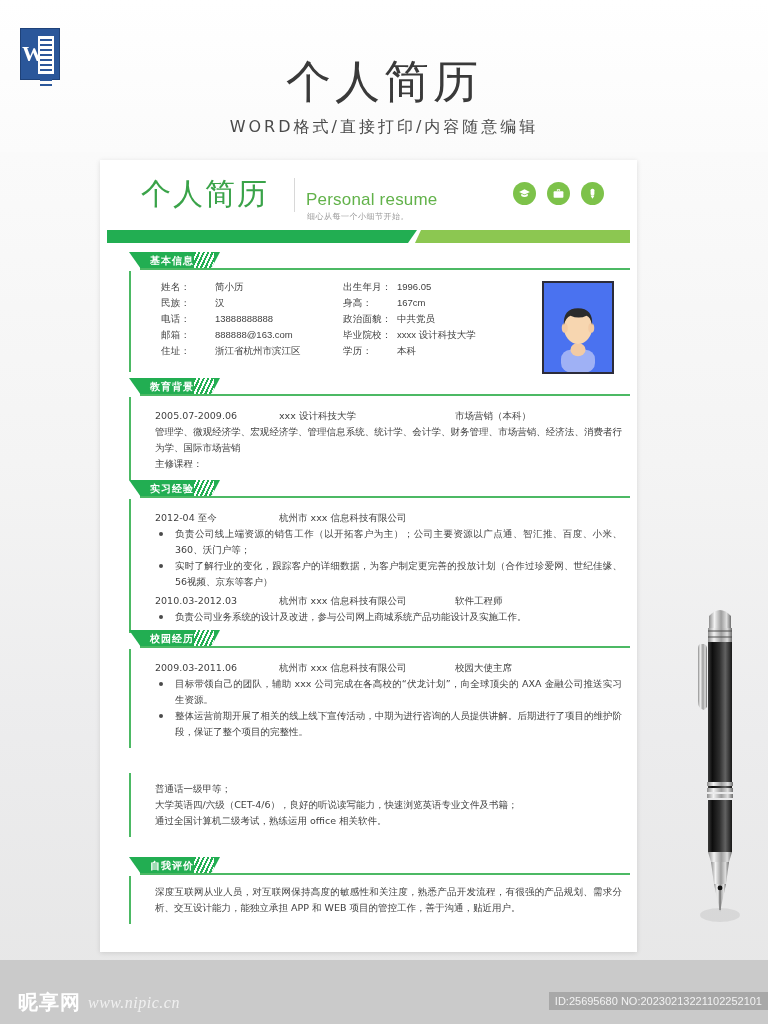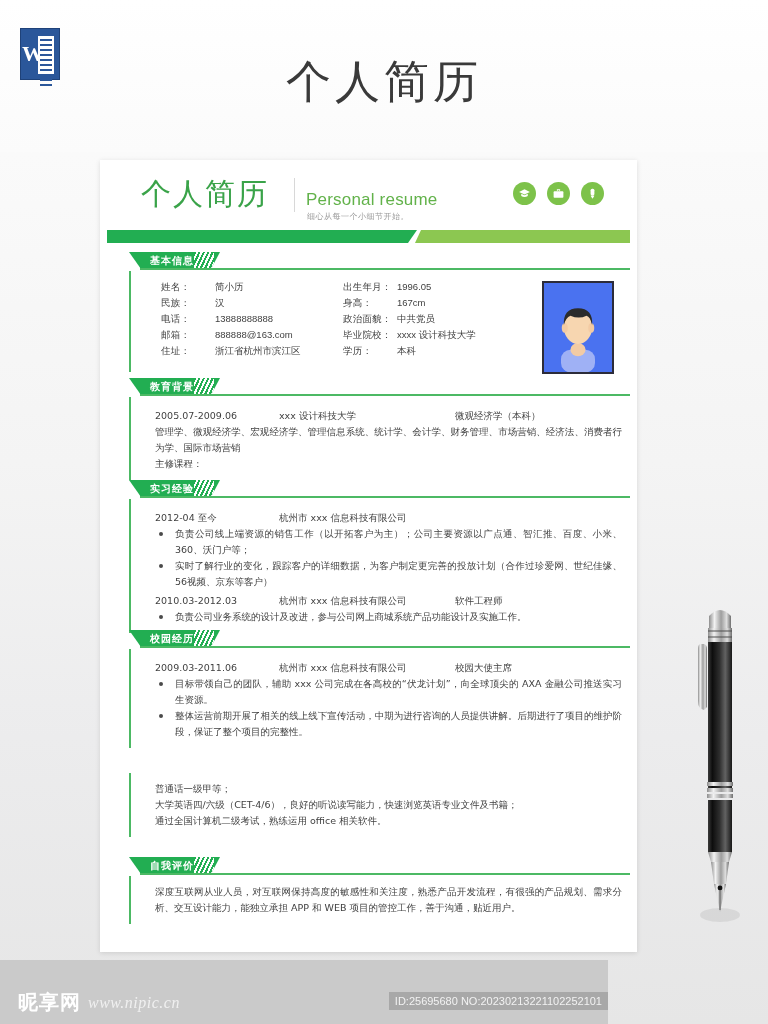--- a/index.html
+++ b/index.html
@@ -183,21 +183,21 @@
     line-height: 16px; font-size: 9.5px; color: #3f3f3f; padding-left: 2px;
     text-align: justify;
     font-family: "DejaVu Sans", sans-serif;
   }
 
   
   .pen { position: absolute; left: 680px; top: 600px; width: 70px; height: 330px; }
 
   
   .footer {
-    position: absolute; left: 0; bottom: 0; width: 608px; height: 64px;
+    position: absolute; left: 0; bottom: 0; width: 768px; height: 64px;
     background: #cacaca;
   }
   .wm {
     position: absolute; left: 18px; bottom: 12px;
     display: flex; align-items: flex-end; gap: 7px;
   }
   .wm-cn {
     font-size: 20px; color: #ffffff; font-weight: bold; letter-spacing: 1px;
     font-family: "DejaVu Sans", sans-serif; line-height: 20px;
   }
@@ -227,20 +227,21 @@
           <i></i>
           <i></i>
           <i></i>
           <i></i>
           <i></i>
           <i></i>
           <i></i>
       </div>
     </div>
     <div class="promo-title">个人简历</div>
+    <div class="promo-sub">WORD格式/直接打印/内容随意编辑</div>
   </div>
 
   <svg class="pen" viewBox="0 0 70 330">
     <defs>
       <linearGradient id="barrel" x1="0" y1="0" x2="1" y2="0">
         <stop offset="0%" stop-color="#3a3a3a"></stop>
         <stop offset="18%" stop-color="#0d0d0d"></stop>
         <stop offset="48%" stop-color="#2e2e2e"></stop>
         <stop offset="72%" stop-color="#626262"></stop>
         <stop offset="100%" stop-color="#171717"></stop>
@@ -412,21 +413,21 @@
           <div class="sec-tab">
             <span>教育背景</span>
             <div class="stripes"></div>
           </div>
           <div class="sec-rule"></div>
         </div>
         <div class="sec-body">
           <div class="entry-head">
             <div class="c1"><span>2005.07-2009.06</span></div>
             <div class="c2"><span>xxx 设计科技大学</span></div>
-            <div class="c3"><span>微观经济学（本科）</span></div>
+            <div class="c3"><span>市场营销（本科）</span></div>
           </div>
           <div class="plain-line">管理学、微观经济学、宏观经济学、管理信息系统、统计学、会计学、财务管理、市场营销、经济法、消费者行为学、国际市场营销</div>
           <div class="plain-line">主修课程：</div>
         </div>
       </div>
 
       <div class="section" style="top:320px;">
         <div class="sec-tab-row">
           <div class="sec-notch"></div>
           <div class="sec-tab">

